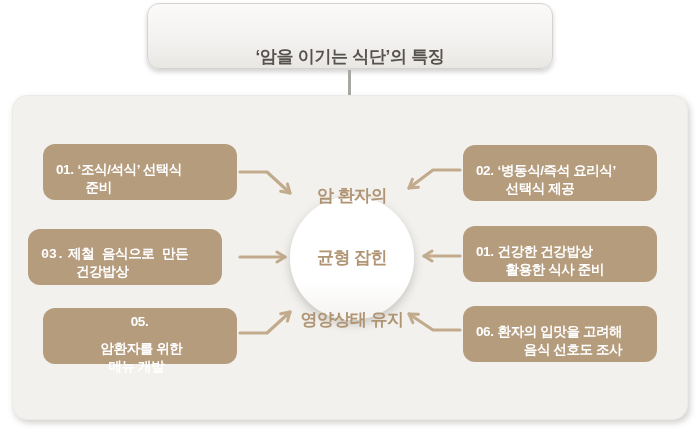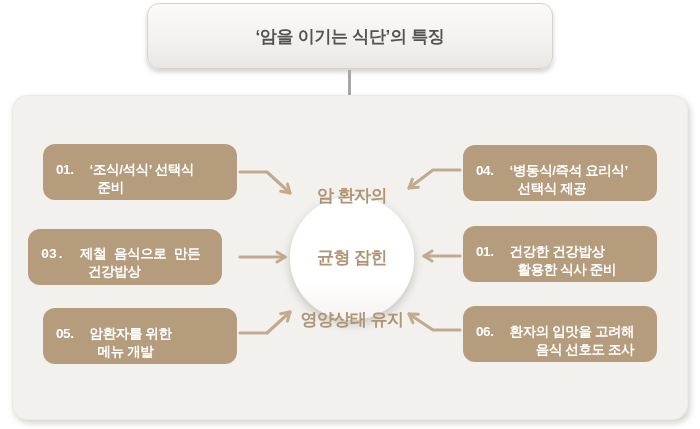--- a/index.html
+++ b/index.html
@@ -13,21 +13,21 @@
 
   
   .title-box {
     position: absolute; left: 147px; top: 3px;
     width: 406px; height: 66px;
     box-sizing: border-box;
     background: linear-gradient(180deg, #fbfaf9 0%, #f3f2f0 55%, #e9e7e4 100%);
     border: 1px solid #d6d3cf;
     border-radius: 12px;
     box-shadow: 0 3px 5px rgba(0,0,0,0.18);
-    display: flex; align-items: center; justify-content: center;
+    display: flex; align-items: flex-end; justify-content: center;
     font-size: 17px; font-weight: 700; color: #56524d;
     letter-spacing: -0.3px;
   }
 
   
   .connector {
     position: absolute; left: 348px; top: 70px;
     width: 3px; height: 26px;
     background: #a9a7a4;
   }
@@ -58,29 +58,29 @@
     background: #b59c7d;
     border-radius: 12px;
     display: flex; align-items: center;
     padding: 14px 10px 0 13px;
     color: #ffffff;
     font-size: 13.5px; font-weight: 700;
     letter-spacing: -0.4px;
     line-height: 1.35;
   }
   .item .num { margin-right: 4px; align-self: flex-start; padding-top: 10px; }
-  .item .lines { display: inline-block; margin-left: 12px; }
+  .item .lines { display: inline-block; }
   .item .l1, .item .l2 { display: block; white-space: nowrap; }
   .item .l2 { padding-left: 8px; }
   .item .num { align-self: center; padding-top: 0; transform: translateY(-9px); }
   .b1 { left: 43px;  top: 144px; }
   .b2 { left: 463px; top: 145px; }
   .b3 { left: 28px;  top: 229px; font-family: Liberation Mono, monospace; }
   .b4 { left: 463px; top: 226px; }
-  .b5 { left: 43px;  top: 308px; }
+  .b5 { left: 43px;  top: 308px; flex-direction: column; }
   .b6 { left: 463px; top: 306px; text-align: right; }
 
   
   .circle {
     position: absolute; left: 290px; top: 196px;
     width: 124px; height: 124px;
     border-radius: 50%;
     background: linear-gradient(180deg, #ffffff 70%, #f4f2ef 100%);
     box-shadow: 0 4px 10px rgba(100,92,84,0.30);
     display: flex; flex-direction: column;
@@ -121,21 +121,21 @@
 
   <div class="item b1">
     <span class="num">01.</span>
     <span class="lines">
       <span class="l1">‘조식/석식’ 선택식</span>
       <span class="l2">준비</span>
     </span>
   </div>
 
   <div class="item b2">
-    <span class="num">04.</span>
+    <span class="num">02.</span>
     <span class="lines">
       <span class="l1">‘병동식/즉석 요리식’</span>
       <span class="l2">선택식 제공</span>
     </span>
   </div>
 
   <div class="item b3">
     <span class="num">03.</span>
     <span class="lines">
       <span class="l1">제철 음식으로 만든</span>

